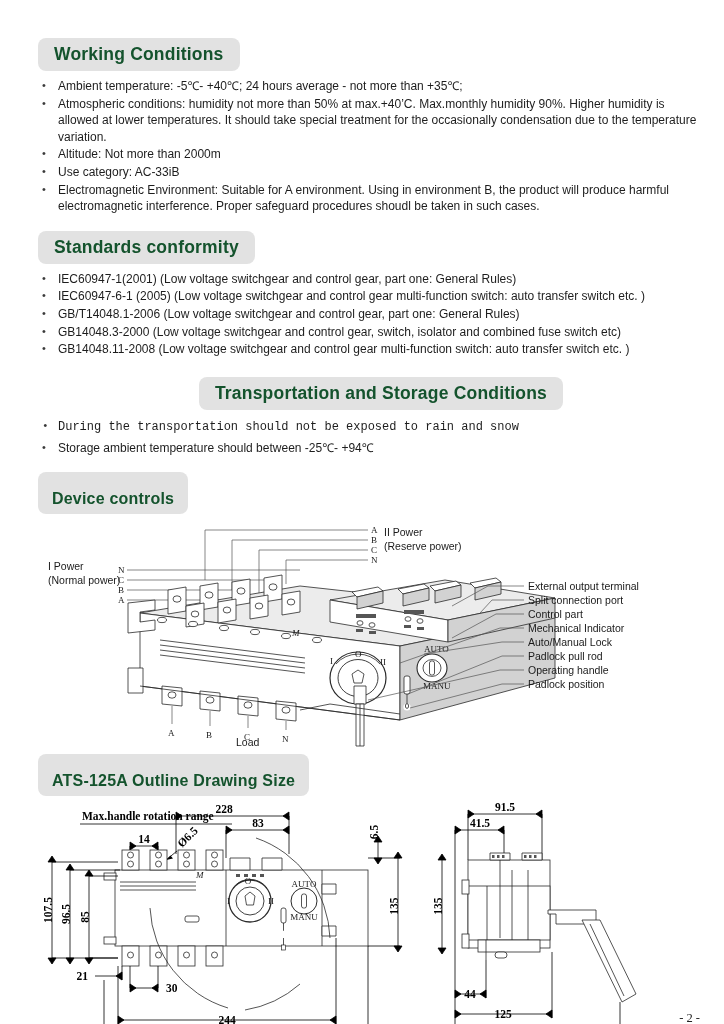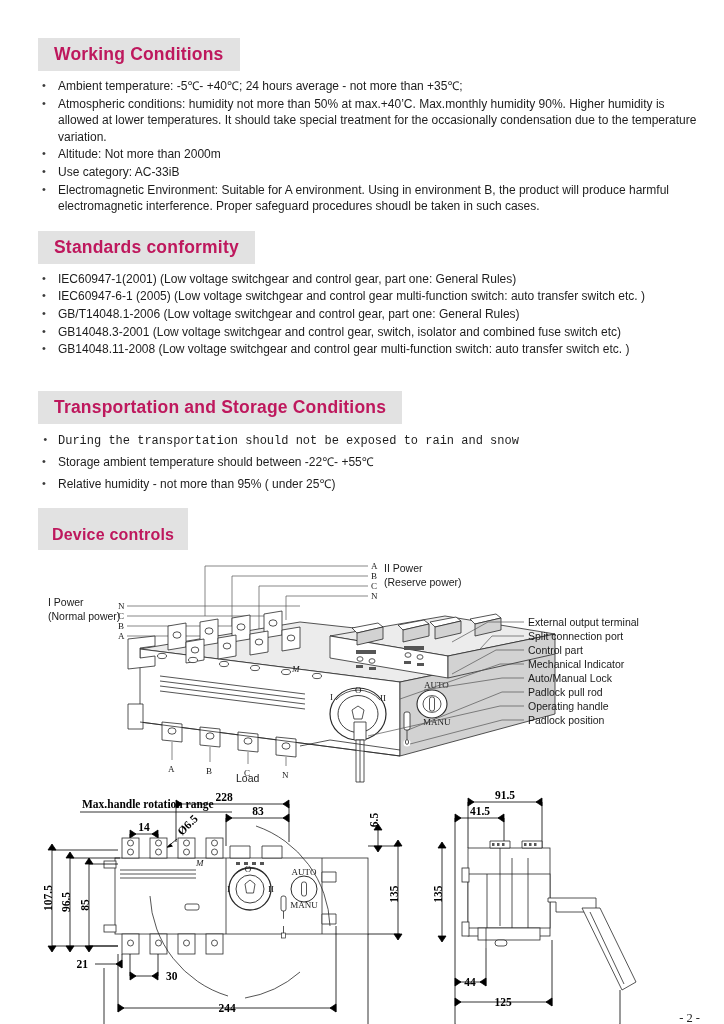--- a/index.html
+++ b/index.html
@@ -13,23 +13,24 @@
     position: relative;
     overflow: hidden;
   }
   .page { position: relative; width: 724px; height: 1024px; padding: 0; }
 
   
   .sec-head {
     display: inline-block;
     background: #e2e2e2;
     font-weight: bold;
-    color: #be185d;
+    color: #14532d;
     letter-spacing: .2px;
     white-space: nowrap;
+    border-radius: 8px;
   }
   .sec-head.h1 { font-size: 17.5px; padding: 6px 16px 6px 16px; }
   .sec-head.h2 { font-size: 16px;   padding: 18px 14px 6px 14px; }
 
   .head-wrap { margin-left: 38px; }
 
   
   ul.bul { list-style: none; margin: 7px 0 0 0; padding: 0 18px 0 40px; }
   ul.bul > li {
     position: relative;
@@ -90,31 +91,30 @@
     <li><span>Electromagnetic Environment: Suitable for A environment. Using in environment B, the product will produce harmful electromagnetic interference. Proper  safeguard  procedures shoudl be taken in such cases.</span></li>
   </ul>
 
   <div class="head-wrap" style="margin-top:16px;">
     <span class="sec-head h1">Standards conformity</span>
   </div>
   <ul class="bul">
     <li><span>IEC60947-1(2001) (Low voltage switchgear and control gear, part one: General Rules)</span></li>
     <li><span>IEC60947-6-1 (2005) (Low voltage switchgear and control gear multi-function switch: auto transfer switch etc. )</span></li>
     <li><span>GB/T14048.1-2006 (Low voltage switchgear and control gear, part one: General Rules)</span></li>
-    <li><span>GB14048.3-2001 (Low voltage switchgear and control gear, switch, isolator and combined fuse switch etc)</span></li>
+    <li><span>GB14048.3-2000 (Low voltage switchgear and control gear, switch, isolator and combined fuse switch etc)</span></li>
     <li><span>GB14048.11-2008 (Low voltage switchgear and control gear multi-function switch: auto transfer switch etc. )</span></li>
   </ul>
 
-  <div class="head-wrap" style="margin-top:33px;">
+  <div class="head-wrap" style="margin-top:19px;text-align:center;">
     <span class="sec-head h1">Transportation and Storage Conditions</span>
   </div>
   <ul class="bul" style="margin-top:9px;">
     <li style="margin-bottom:5px;font-family:Liberation Mono, monospace;"><span>During the transportation should not be exposed to rain and snow</span></li>
-    <li style="margin-bottom:5px;"><span>Storage ambient temperature should between -22℃- +55℃</span></li>
-    <li style="margin-bottom:5px;"><span>Relative humidity - not more than 95% ( under 25℃)</span></li>
+    <li style="margin-bottom:5px;"><span>Storage ambient temperature should between -25℃- +94℃</span></li>
   </ul>
 
   <div class="head-wrap" style="margin-top:15px;">
     <span class="sec-head h2">Device controls</span>
   </div>
 
   <div id="device-diagram">
   <svg width="724" height="230" viewBox="0 0 724 230">
 
     <g class="ln-t">
@@ -285,20 +285,23 @@
     <text class="dg-lbl" x="528" y="86">Split connection port</text>
     <text class="dg-lbl" x="528" y="100">Control part</text>
     <text class="dg-lbl" x="528" y="114">Mechanical Indicator</text>
     <text class="dg-lbl" x="528" y="128">Auto/Manual  Lock</text>
     <text class="dg-lbl" x="528" y="142">Padlock pull rod</text>
     <text class="dg-lbl" x="528" y="156">Operating handle</text>
     <text class="dg-lbl" x="528" y="170">Padlock position</text>
   </svg>
   </div>
 
+  <div class="head-wrap" style="margin-top:6px;">
+    <span class="sec-head h2">ATS-125A Outline Drawing Size</span>
+  </div>
 
   <div id="outline-diagram">
   <svg width="724" height="270" viewBox="0 0 724 270">
 
     <text class="dim-txt" x="82" y="22" font-family="Liberation Sans, sans-serif" font-size="11.5">Max.handle rotation range</text>
     <path class="ln-d" d="M80,26 L232,26"></path>
 
     <g class="ln-d">
       <path d="M176,18 L289,18"></path>
       <path d="M176,14 l6,4 l-6,4 Z" fill="#000"></path>

